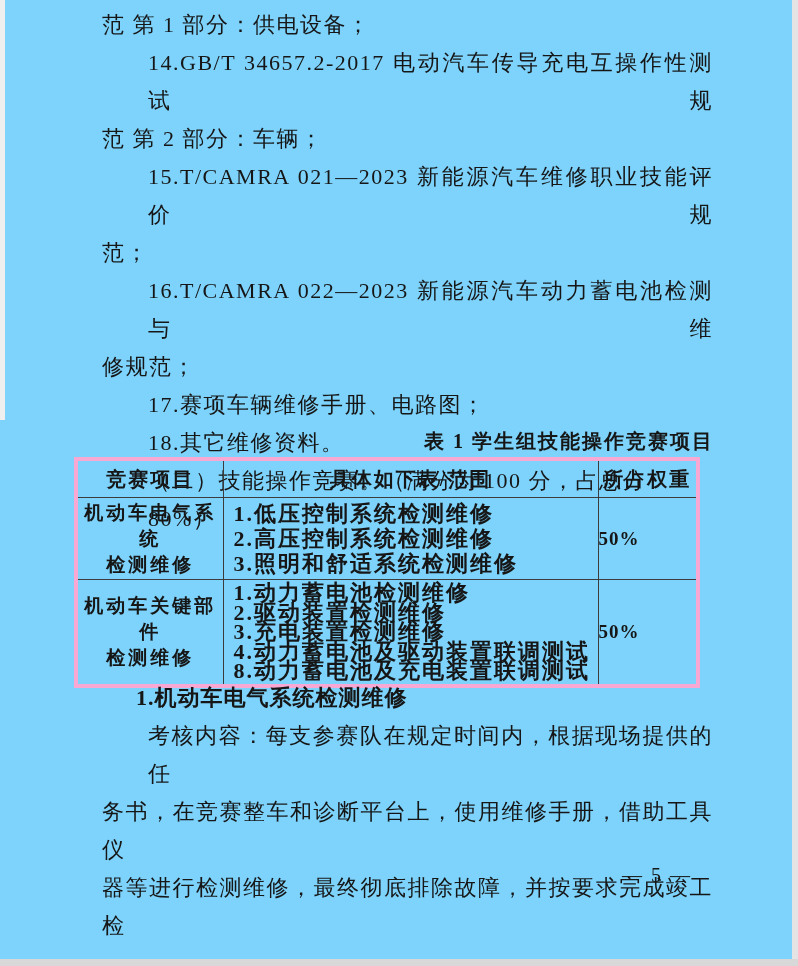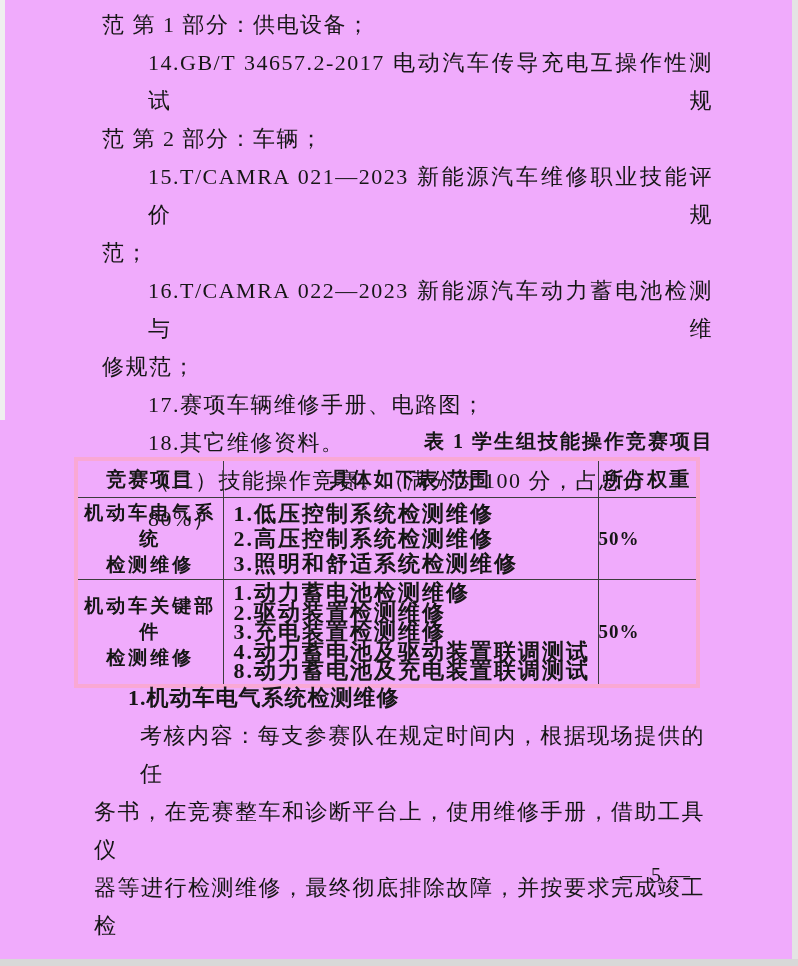--- a/index.html
+++ b/index.html
@@ -1,27 +1,27 @@
 <!DOCTYPE html>
 <html><head>
 <meta charset="utf-8">
 <style>
   html,body{margin:0;padding:0;}
   body{
     width:798px;height:966px;background:#ffffff;position:relative;overflow:hidden;
     font-family:"Liberation Serif","DejaVu Serif",serif;color:#161616;
   }
-  .page{position:absolute;inset:0;background:#f0abfc;overflow:hidden;}
+  .page{position:absolute;inset:0;background:#7dd3fc;overflow:hidden;}
   .edge-left{position:absolute;left:0;top:0;width:5px;height:420px;background:#efefef;}
   .edge-right{position:absolute;right:0;top:0;width:6px;height:100%;background:#e4e4e4;}
   .edge-bottom{position:absolute;left:0;bottom:0;width:100%;height:7px;background:#d8d8d8;}
 
   .top-text{position:absolute;left:102px;top:6px;width:611px;
     font-size:22px;line-height:38px;letter-spacing:1.5px;}
-  .section{position:absolute;left:94px;top:679px;width:611px;
+  .section{position:absolute;left:102px;top:679px;width:611px;
     font-size:22px;line-height:38px;letter-spacing:1.5px;}
   .line{}
   .indent{padding-left:46px;}
   .justify{text-align:justify;text-align-last:justify;}
   .heading{font-weight:bold;padding-left:34px;letter-spacing:1px;}
 
   .table-title{position:absolute;left:92px;top:428px;width:622px;text-align:right;
     font-weight:bold;font-size:20px;letter-spacing:2px;}
 
   .comp-table{position:absolute;left:74px;top:457px;width:622px;

